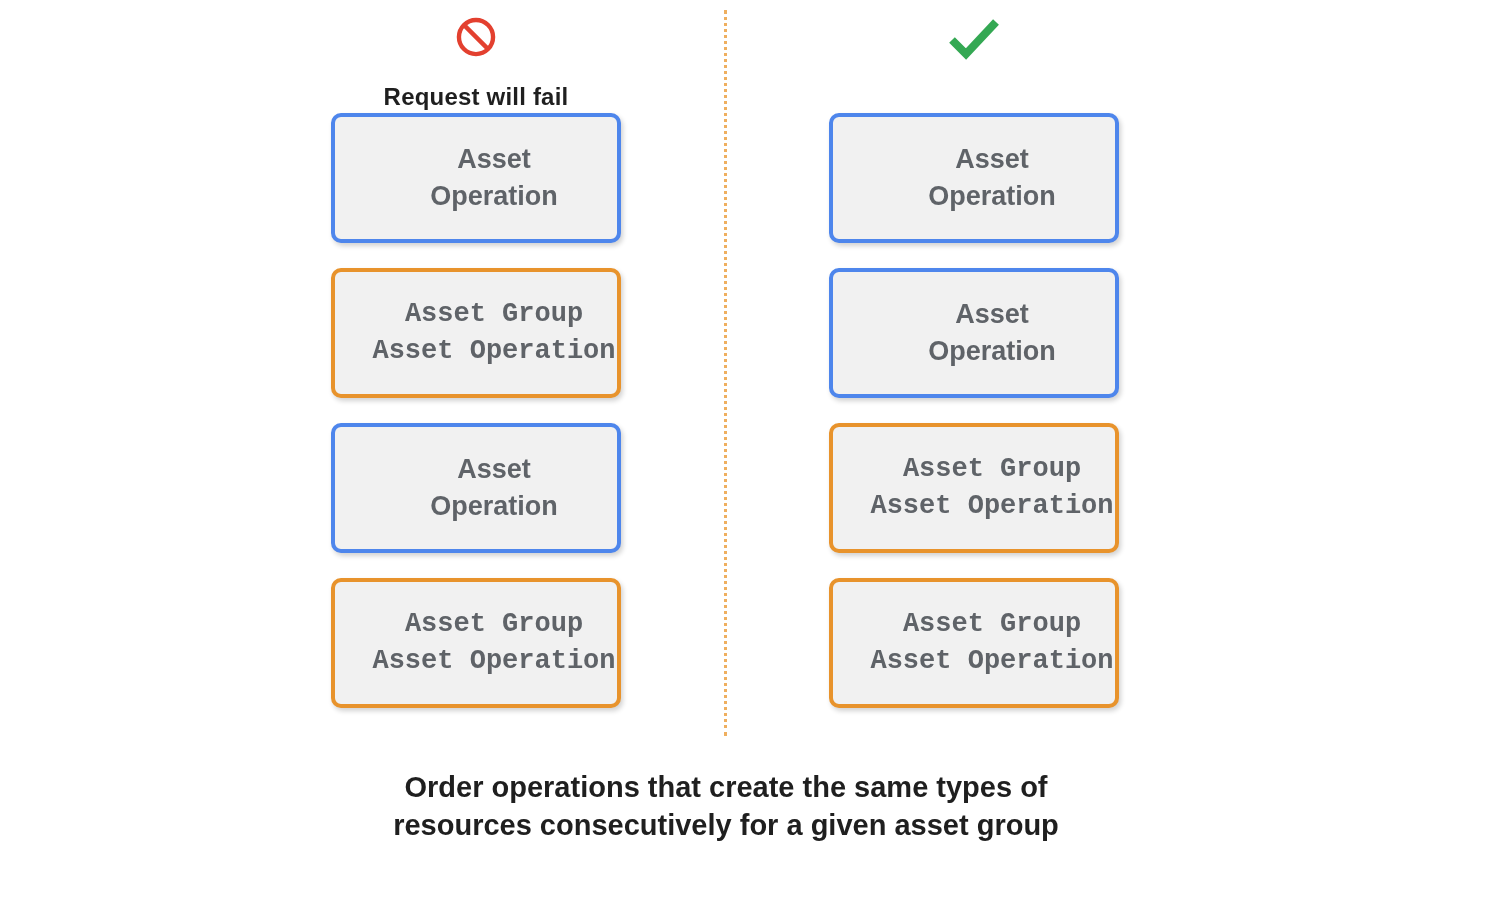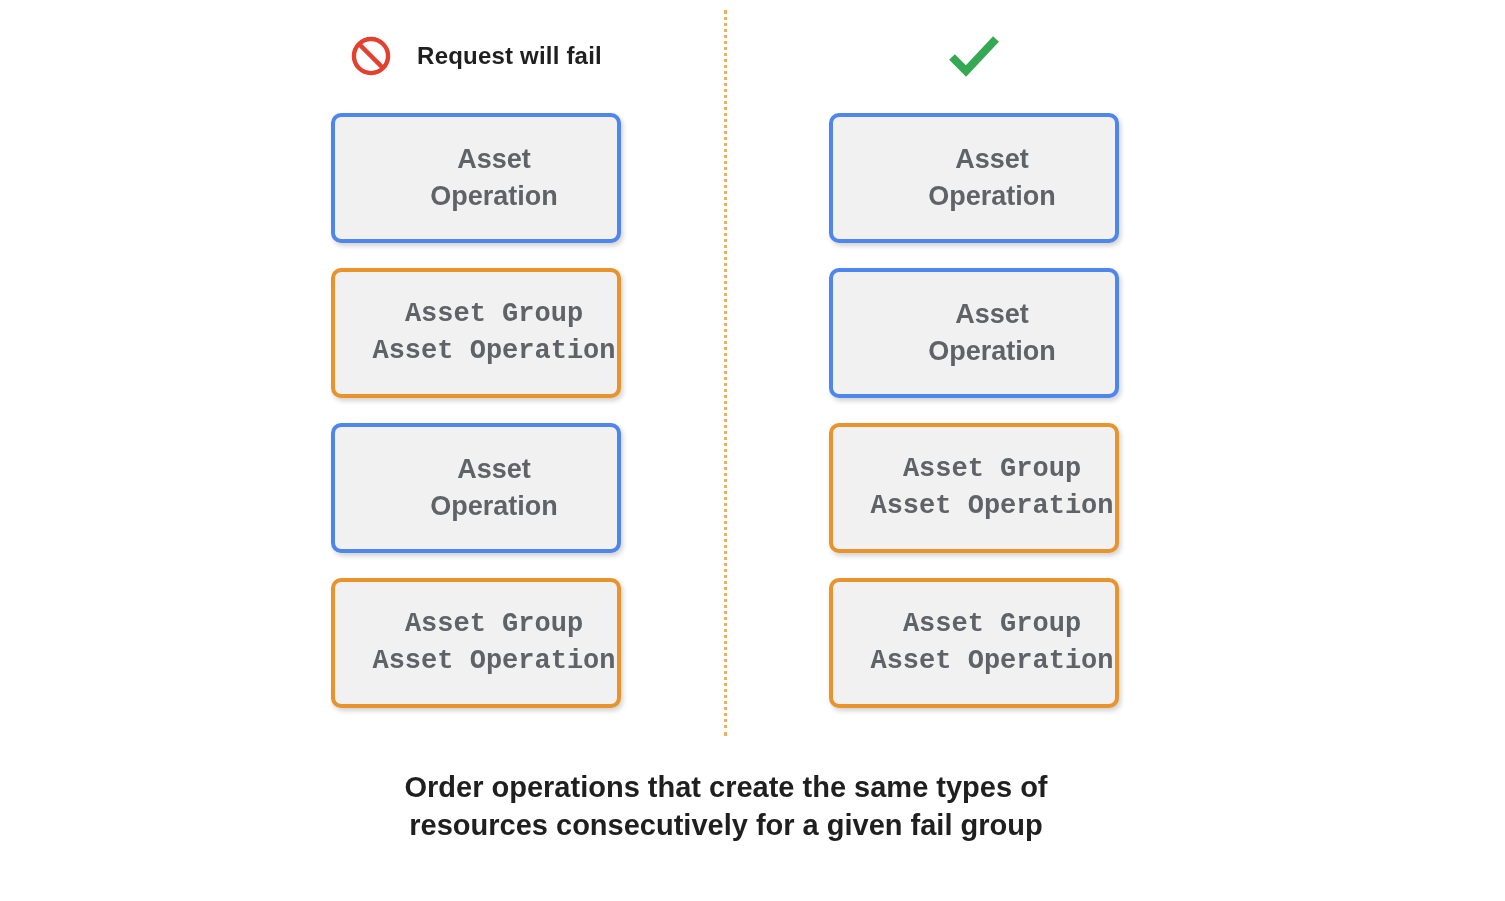--- a/index.html
+++ b/index.html
@@ -20,21 +20,21 @@
     width: 290px;
     display: flex;
     flex-direction: column;
     align-items: center;
   }
   .col-left  { left: 331px; }
   .col-right { left: 829px; }
 
   .col-header {
     display: flex;
-    flex-direction: row;
+    flex-direction: column;
     align-items: center;
     margin-bottom: 17px;
     height: 80px;
     justify-content: space-between;
     gap: 25px;
   }
   .icon-wrap { height: 46px; display: flex; align-items: center; justify-content: center; }
   .col-label {
     font-size: 24px;
     font-weight: bold;
@@ -150,16 +150,16 @@
       </div>
       <div class="box orange">
         <span>Asset Group</span>
         <span>Asset Operation</span>
       </div>
     </div>
   </div>
 
   <div class="caption">
     <div>Order operations that create the same types of</div>
-    <div>resources consecutively for a given fail group</div>
+    <div>resources consecutively for a given asset group</div>
   </div>
 
 </div>
 
 </body></html>

